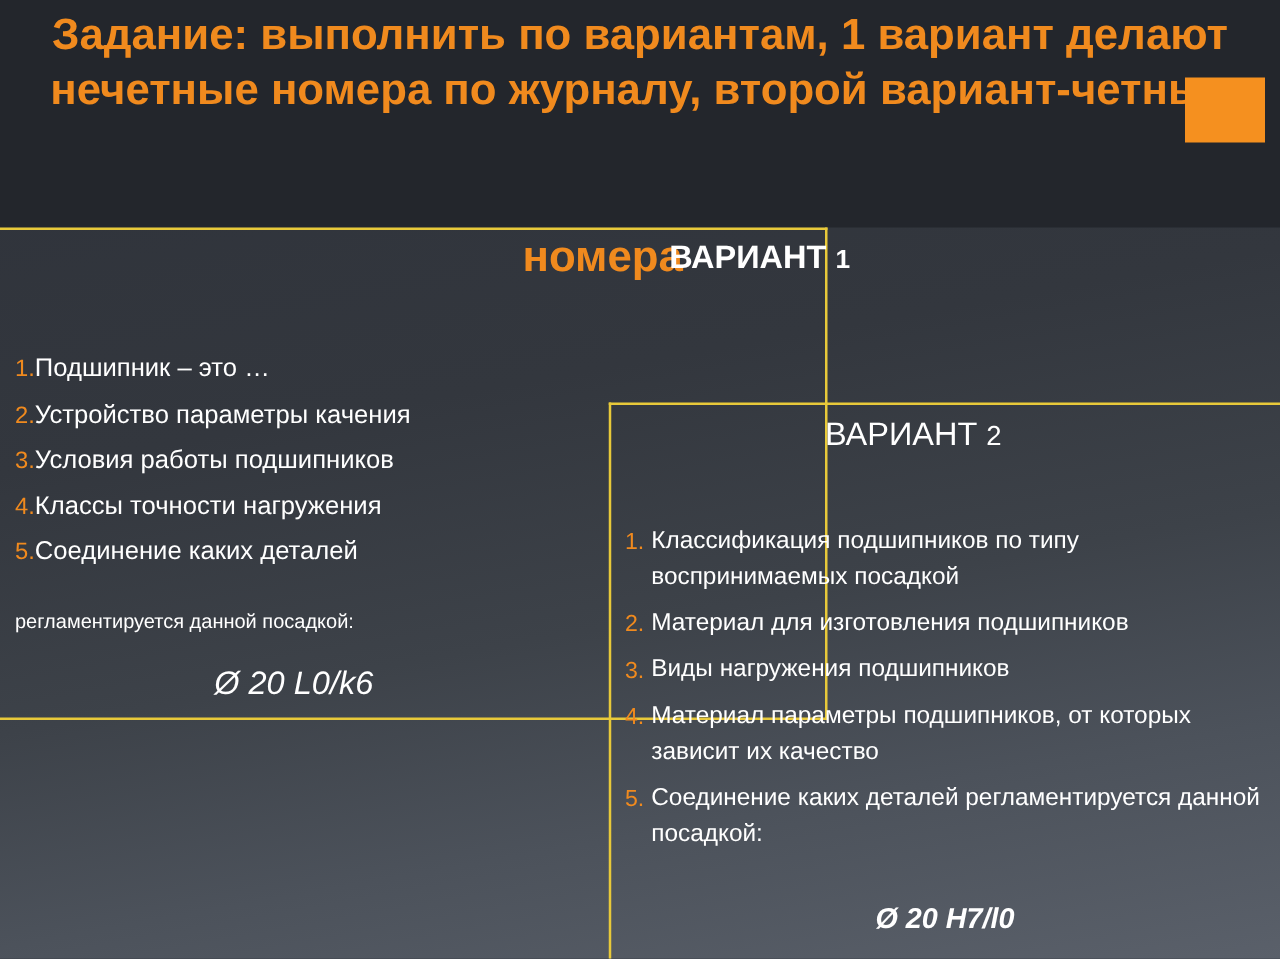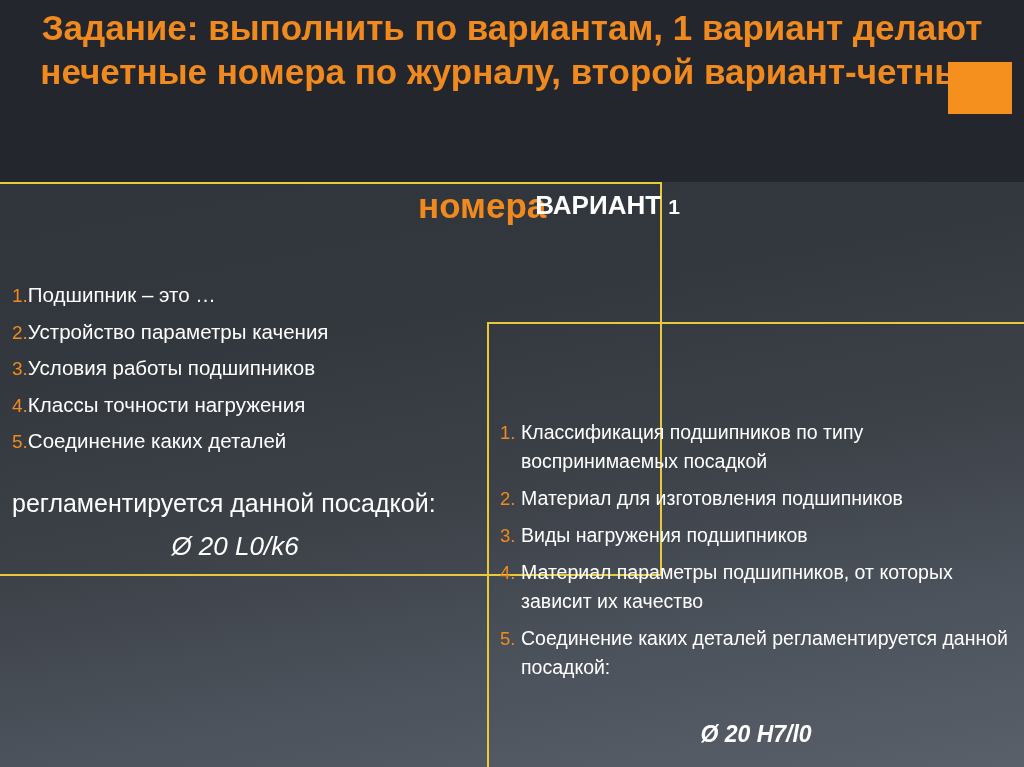--- a/index.html
+++ b/index.html
@@ -111,21 +111,21 @@
   }
   .v1-list .n {
     color: #f08a1e;
     font-size: 19px;
   }
   .v1-cont {
     position: absolute;
     left: 12px;
     top: 489px;
     color: #ffffff;
-    font-size: 25px;
+    font-size: 16px;
     white-space: nowrap;
   }
   .v1-formula {
     position: absolute;
     left: 0;
     top: 531px;
     width: 470px;
     text-align: center;
     color: #ffffff;
     font-size: 26px;
@@ -209,20 +209,24 @@
       <span class="n">4.</span><span>Классы точности нагружения</span>
     </div>
     <div class="li">
       <span class="n">5.</span><span>Соединение каких деталей</span>
     </div>
   </div>
 
   <div class="v1-cont">регламентируется данной посадкой:</div>
   <div class="v1-formula">Ø 20 L0/k6</div>
 
+  <div class="v2-heading">
+    <span>ВАРИАНТ</span>
+    <span class="num">2</span>
+  </div>
 
   <div class="v2-list">
     <div class="item">
       <span class="n">1.</span>
       <span>Классификация подшипников по типу воспринимаемых посадкой</span>
     </div>
     <div class="item">
       <span class="n">2.</span>
       <span>Материал для изготовления подшипников</span>
     </div>

